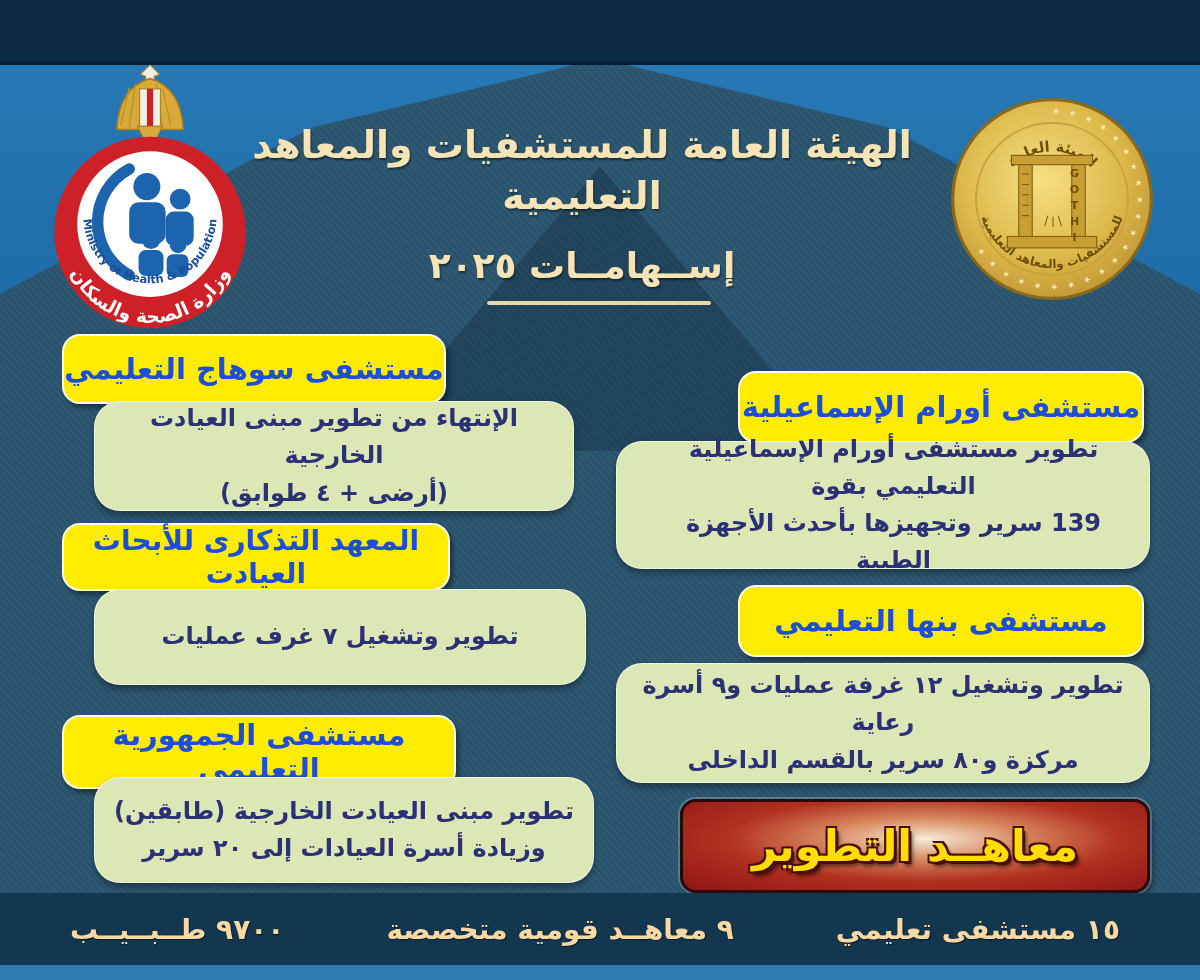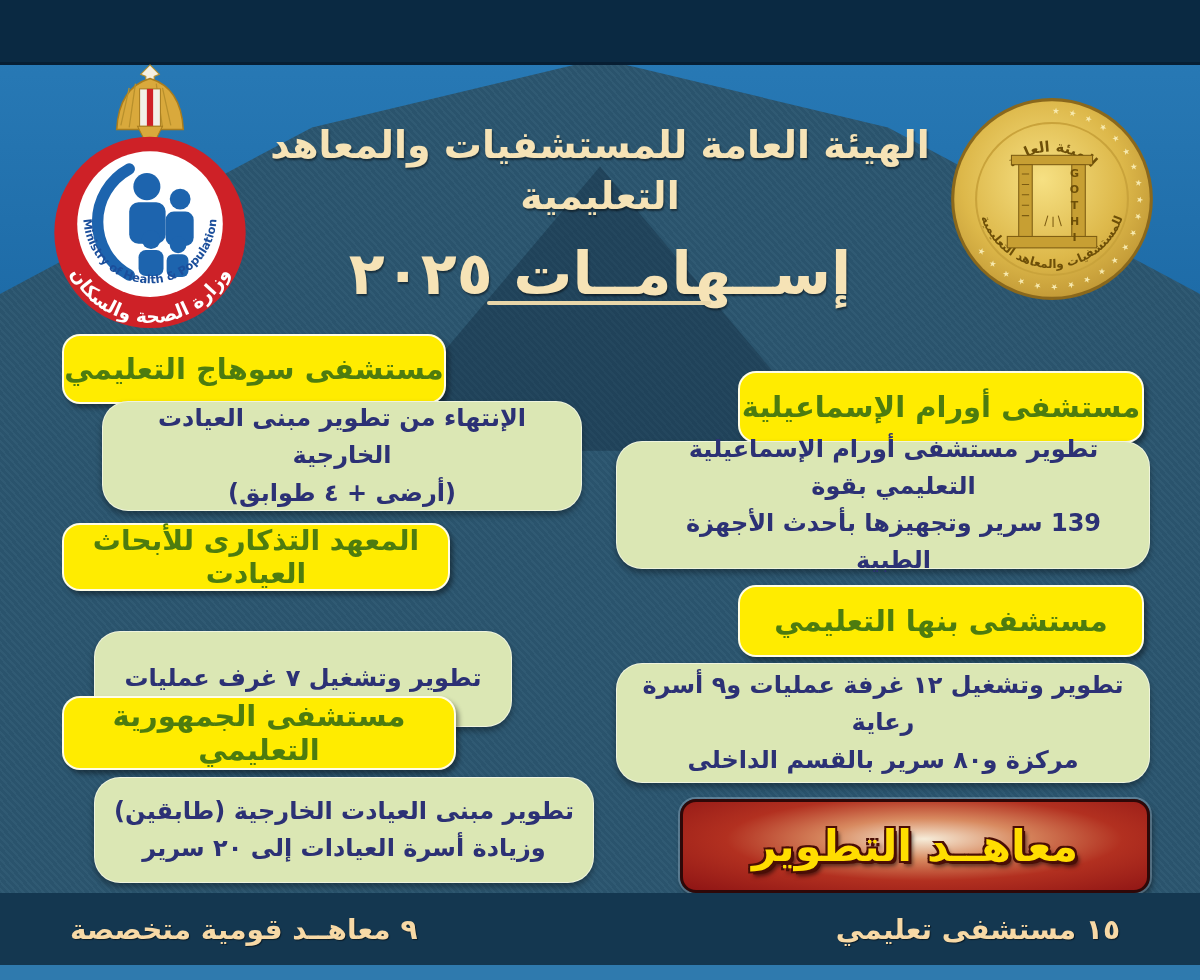--- a/index.html
+++ b/index.html
@@ -21,31 +21,31 @@
     background:rgba(12,32,52,.33);
     clip-path:polygon(50% 17%,70% 46%,30% 46%);
   }
   .topband{
     position:absolute;left:0;top:0;width:1200px;height:62px;z-index:3;
     background:#0a2942;border-bottom:3px solid #071e33;
   }
   .content{position:absolute;inset:0;z-index:5;}
 
   
-  .title-wrap{position:absolute;left:250px;top:120px;width:700px;text-align:center;direction:rtl;color:#f6e3b6;}
+  .title-wrap{position:absolute;left:232px;top:120px;width:700px;text-align:center;direction:rtl;color:#f6e3b6;}
   .title-1{font-size:38px;font-weight:bold;line-height:1.35;text-shadow:1px 2px 2px rgba(0,0,0,.45);}
-  .title-2{font-size:59px;font-weight:bold;margin-top:16px;text-shadow:1px 2px 2px rgba(0,0,0,.45);}
+  .title-2{font-size:36px;font-weight:bold;margin-top:22px;text-shadow:1px 2px 2px rgba(0,0,0,.45);}
   .title-underline{position:absolute;left:487px;top:301px;width:224px;height:4px;background:#e9d6a9;border-radius:2px;}
 
   
   .pill{
     position:absolute;background:#ffec00;border:2px solid rgba(255,255,255,.9);
     border-radius:18px;box-shadow:3px 4px 5px rgba(0,0,0,.4);
     display:flex;align-items:center;justify-content:center;
-    direction:rtl;color:#4d7c0f;font-weight:bold;font-size:29px;text-align:center;
+    direction:rtl;color:#1d4ed8;font-weight:bold;font-size:29px;text-align:center;
   }
   
   .gbox{
     position:absolute;background:#dbe7b4;border:1px solid rgba(255,255,255,.55);
     border-radius:26px;box-shadow:0 4px 6px rgba(0,0,0,.35);
     display:flex;flex-direction:column;align-items:center;justify-content:center;
     direction:rtl;color:#2c3175;font-weight:bold;font-size:24px;text-align:center;line-height:1.55;
     padding:6px 14px;box-sizing:border-box;
   }
 
@@ -158,33 +158,33 @@
         <path d="M71 76 h7 M71 86 h7 M71 96 h7 M71 106 h7 M71 116 h7" stroke="#7c5c12"></path>
         <path d="M106 78 A18 18 0 1 0 106 114 A14 14 0 1 1 106 78 Z" fill="#f4e4aa" stroke="none"></path>
         <path d="M96 116 l-3 10 M101 117 l0 10 M106 116 l3 10" stroke="#7c5c12"></path>
       </g>
     </svg>
     <div class="gothi-acronym">GOTHI</div>
 
     <div class="pill" style="left:62px;top:334px;width:380px;height:66px;">
       <span>مستشفى سوهاج التعليمي</span>
     </div>
-    <div class="gbox" style="left:102px;top:401px;width:480px;height:110px;">
+    <div class="gbox" style="left:94px;top:401px;width:480px;height:110px;">
       <div>الإنتهاء من تطوير مبنى العيادت الخارجية</div>
       <div>(أرضى + ٤ طوابق)</div>
     </div>
 
     <div class="pill" style="left:62px;top:523px;width:384px;height:64px;font-size:28px;">
       <span>المعهد التذكارى للأبحاث العيادت</span>
     </div>
-    <div class="gbox" style="left:94px;top:589px;width:418px;height:96px;margin-top:42px;">
+    <div class="gbox" style="left:94px;top:589px;width:492px;height:96px;">
       <div>تطوير وتشغيل ٧ غرف عمليات</div>
     </div>
 
-    <div class="pill" style="left:62px;top:696px;width:390px;height:70px;">
+    <div class="pill" style="left:62px;top:715px;width:390px;height:70px;">
       <span>مستشفى الجمهورية التعليمي</span>
     </div>
     <div class="gbox" style="left:94px;top:777px;width:500px;height:106px;">
       <div>تطوير مبنى العيادت الخارجية (طابقين)</div>
       <div>وزيادة أسرة العيادات إلى ٢٠ سرير</div>
     </div>
 
     <div class="pill" style="left:738px;top:371px;width:402px;height:68px;">
       <span>مستشفى أورام الإسماعيلية</span>
     </div>
@@ -203,15 +203,16 @@
 
     <div class="banner">
       <span class="banner-text">معاهــد التطوير</span>
     </div>
 
   </div>
 
   <div class="footer-strip">
     <span class="footer-stat">١٥ مستشفى تعليمي</span>
     <span class="footer-stat">٩ معاهــد قومية متخصصة</span>
+    <span class="footer-stat">٩٧٠٠ طــبــيــب</span>
   </div>
   <div class="bottom-edge"></div>
 </div>
 
 </body></html>

